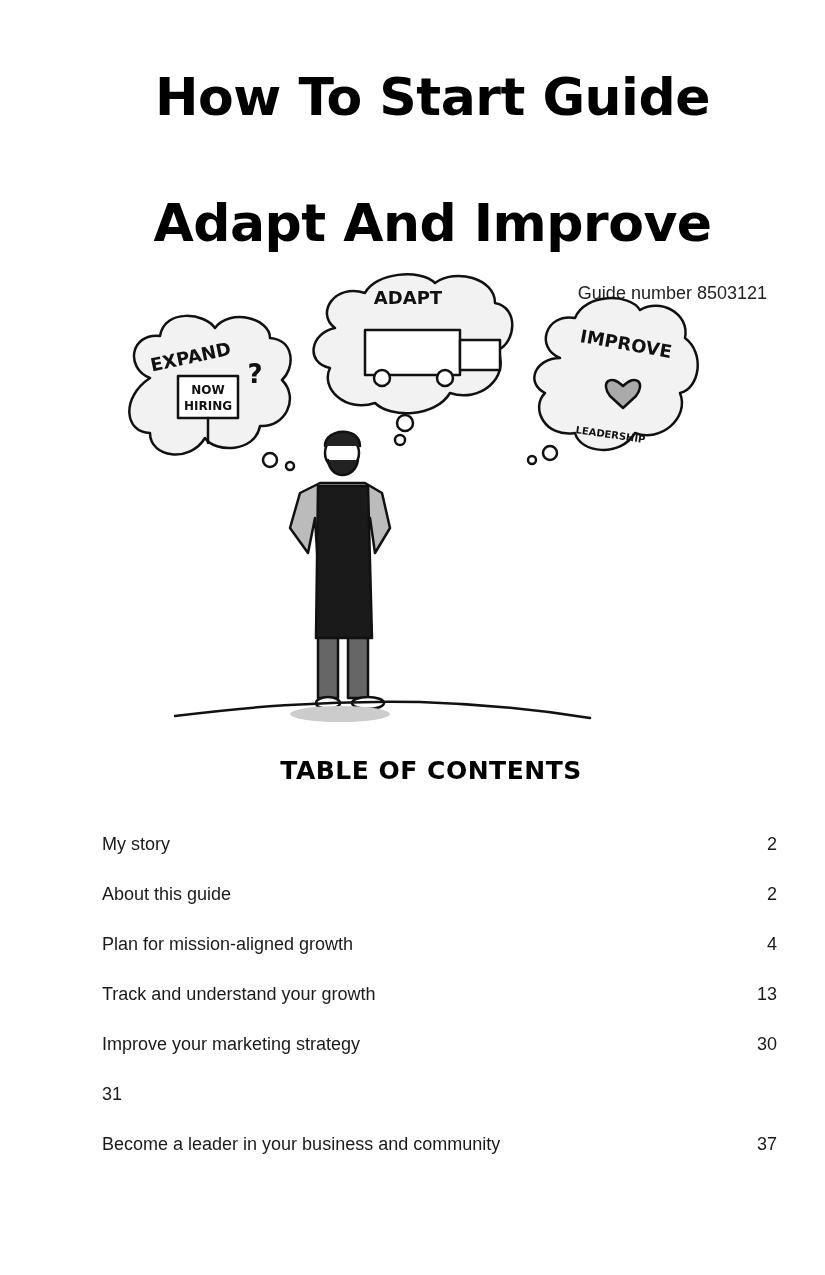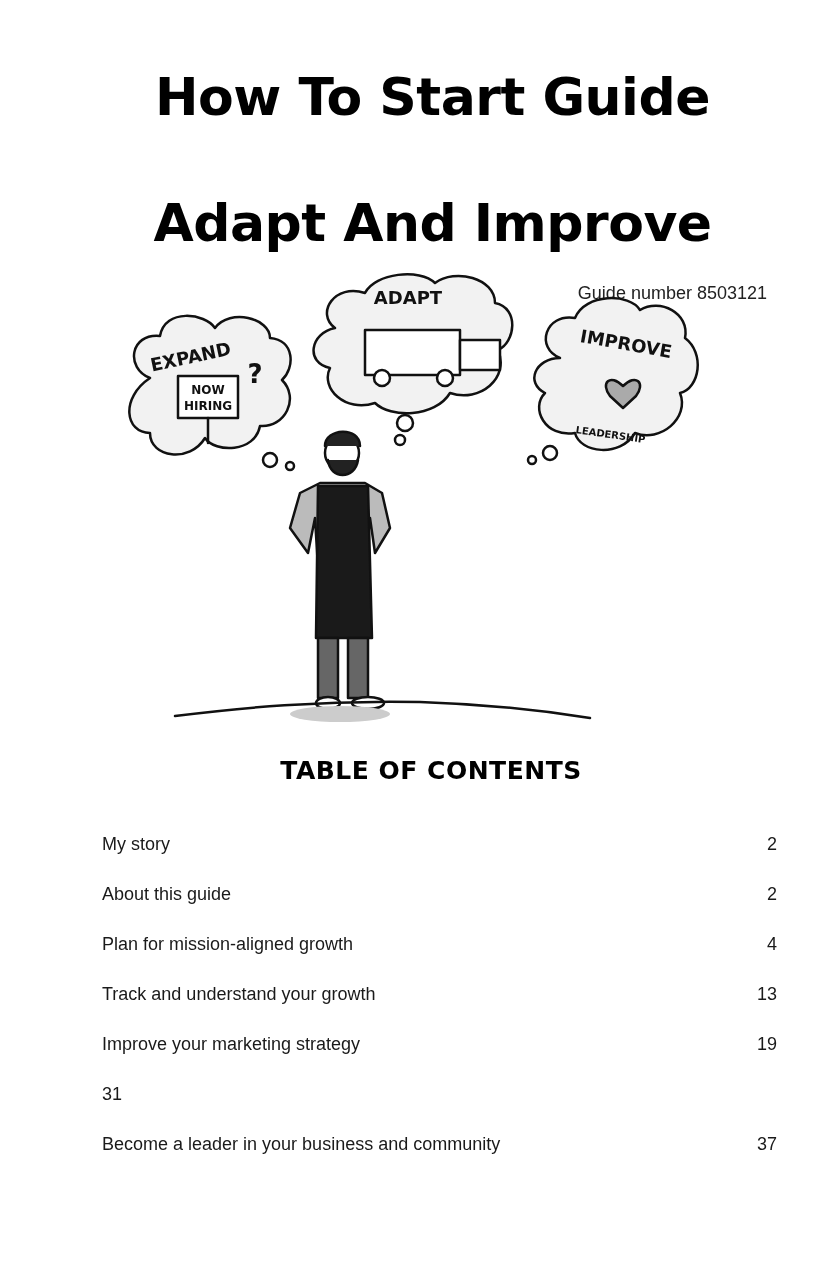--- a/index.html
+++ b/index.html
@@ -97,21 +97,21 @@
   <li class="toc-row">
       <span>Plan for mission-aligned growth</span>
       <span class="page">4</span>
     </li>
   <li class="toc-row">
       <span>Track and understand your growth</span>
       <span class="page">13</span>
     </li>
   <li class="toc-row">
       <span>Improve your marketing strategy</span>
-      <span class="page">19</span>
+      <span class="page">30</span>
     </li>
   <li class="toc-row">
       <span class="page">31</span>
     </li>
   <li class="toc-row">
       <span>Become a leader in your business and community</span>
       <span class="page">37</span>
     </li>
 </ul>
 

